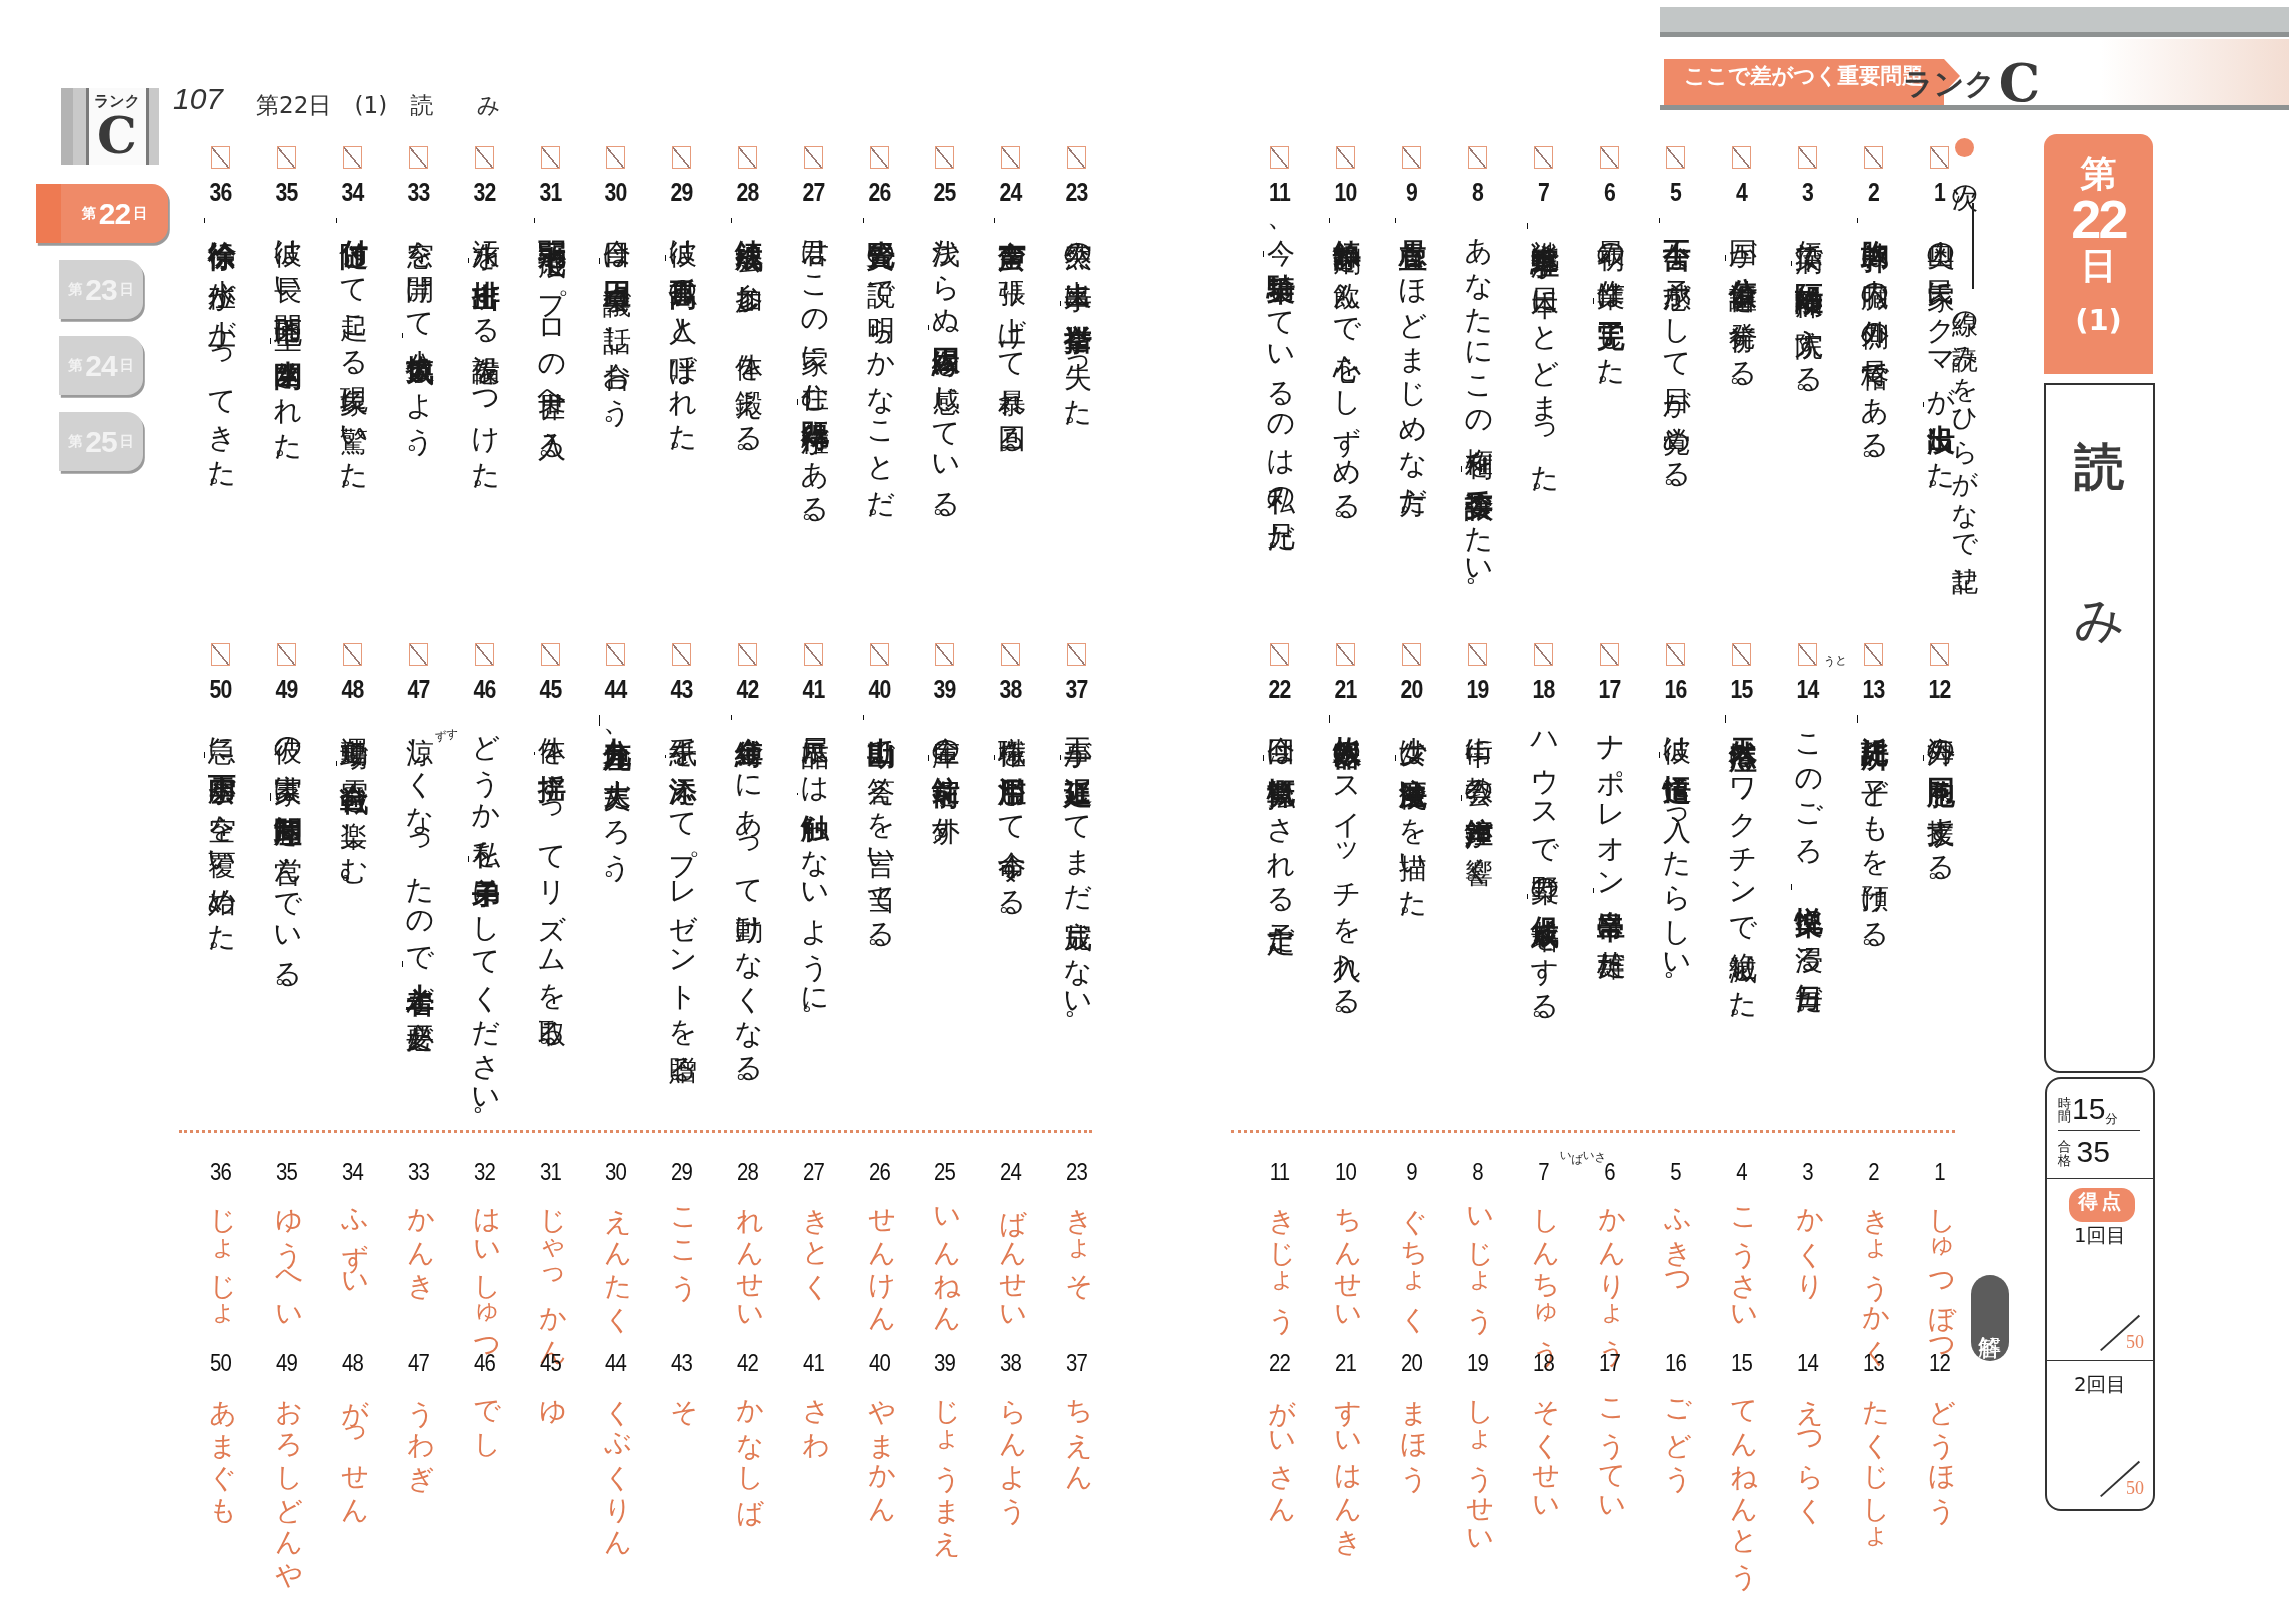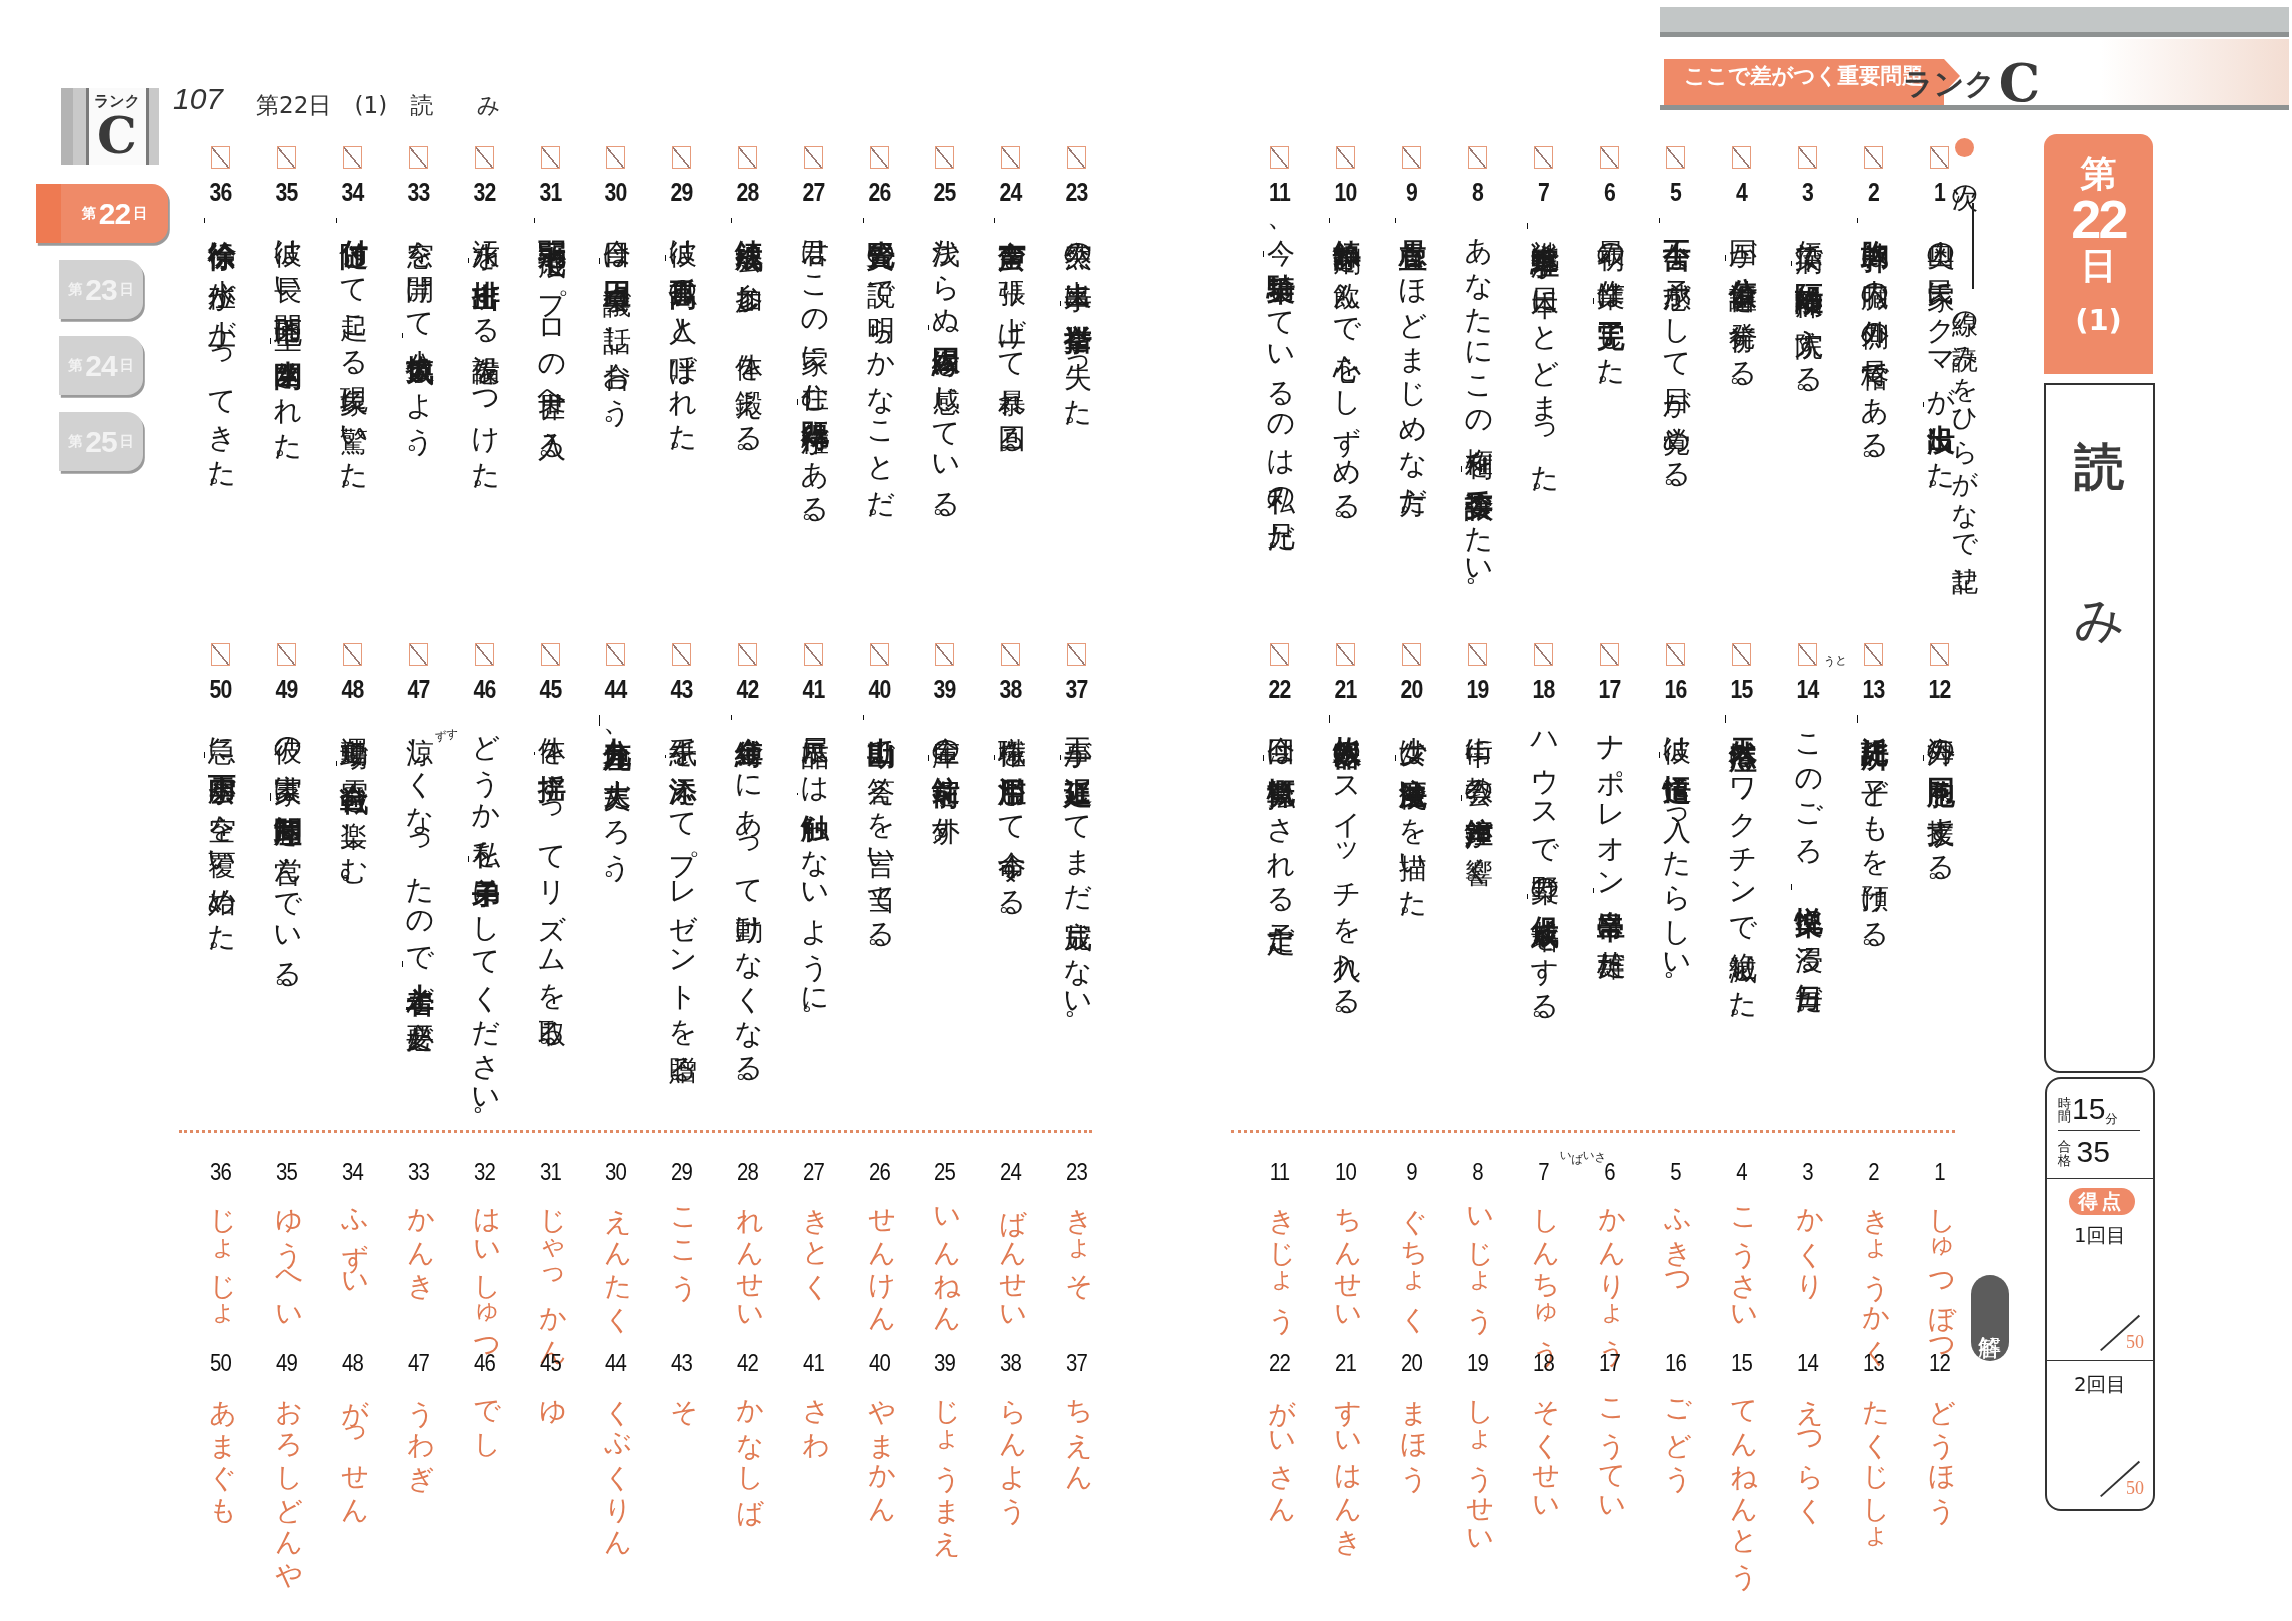--- a/index.html
+++ b/index.html
@@ -44,21 +44,21 @@
   .kind-box .k1 { position:absolute; top:49px; width:100%; text-align:center; font-size:50px; font-weight:bold; color:#3a3a3a; }
   .kind-box .k2 { position:absolute; top:202px; width:100%; text-align:center; font-size:50px; color:#3a3a3a; }
 
   .score-box { left:2045px; top:1077px; width:106px; height:430px; border:2.7px solid #333; border-radius:16px; background:#fff; }
   .score-box .time-row { position:absolute; left:10.7px; top:12.5px; width:82px; border-bottom:1.8px solid #333; height:38px; }
   .score-box .vlabel { display:inline-block; font-size:13.4px; line-height:13.4px; width:14.3px; vertical-align:top; margin-top:5.4px; }
   .score-box .bignum { font-size:30px; font-family:"Liberation Sans", sans-serif; vertical-align:top; }
   .score-box .unit { font-size:12.5px; vertical-align:top; margin-top:19.7px; display:inline-block; }
   .score-box .pass-row { position:absolute; left:10.7px; top:56px; width:82px; height:39px; }
   .score-box .sep { position:absolute; left:0; width:100%; border-top:1.8px solid #333; }
-  .score-box .score-tag { position:absolute; left:21.5px; top:109px; width:66px; height:27px; background:#ef8a68; color:#fff; border-radius:13.4px; text-align:center; font-size:19.7px; font-weight:bold; line-height:27px; letter-spacing:3.6px; }
+  .score-box .score-tag { position:absolute; left:21.5px; top:109px; width:66px; height:34px; background:#ef8a68; color:#fff; border-radius:13.4px; text-align:center; font-size:19.7px; font-weight:bold; line-height:27px; letter-spacing:3.6px; }
   .score-box .attempt { position:absolute; width:100%; text-align:center; font-size:19.7px; }
   .score-box .slash { position:absolute; width:52px; height:1.8px; background:#333; transform:rotate(-42deg); }
   .score-box .total { position:absolute; font-family:"Liberation Serif", serif; font-size:18px; color:#e8845e; }
 
   .answer-badge { left:1971px; top:1275px; width:38px; height:86px; background:#5c5c5c; border-radius:19px; color:#fff; font-size:23px; writing-mode:vertical-rl; text-align:center; line-height:38px; display:flex; align-items:center; justify-content:center; }
 
   
   .q-col { position:absolute; width:50px; }
   .checkbox { position:absolute; left:12.5px; top:0; width:19.7px; height:23px; border:1.8px solid #e69b7b; box-sizing:border-box;
     background:linear-gradient(to top right, transparent calc(50% - 0.9px), #b58a80 calc(50% - 0.9px), #b58a80 calc(50% + 0.9px), transparent calc(50% + 0.9px)); 

